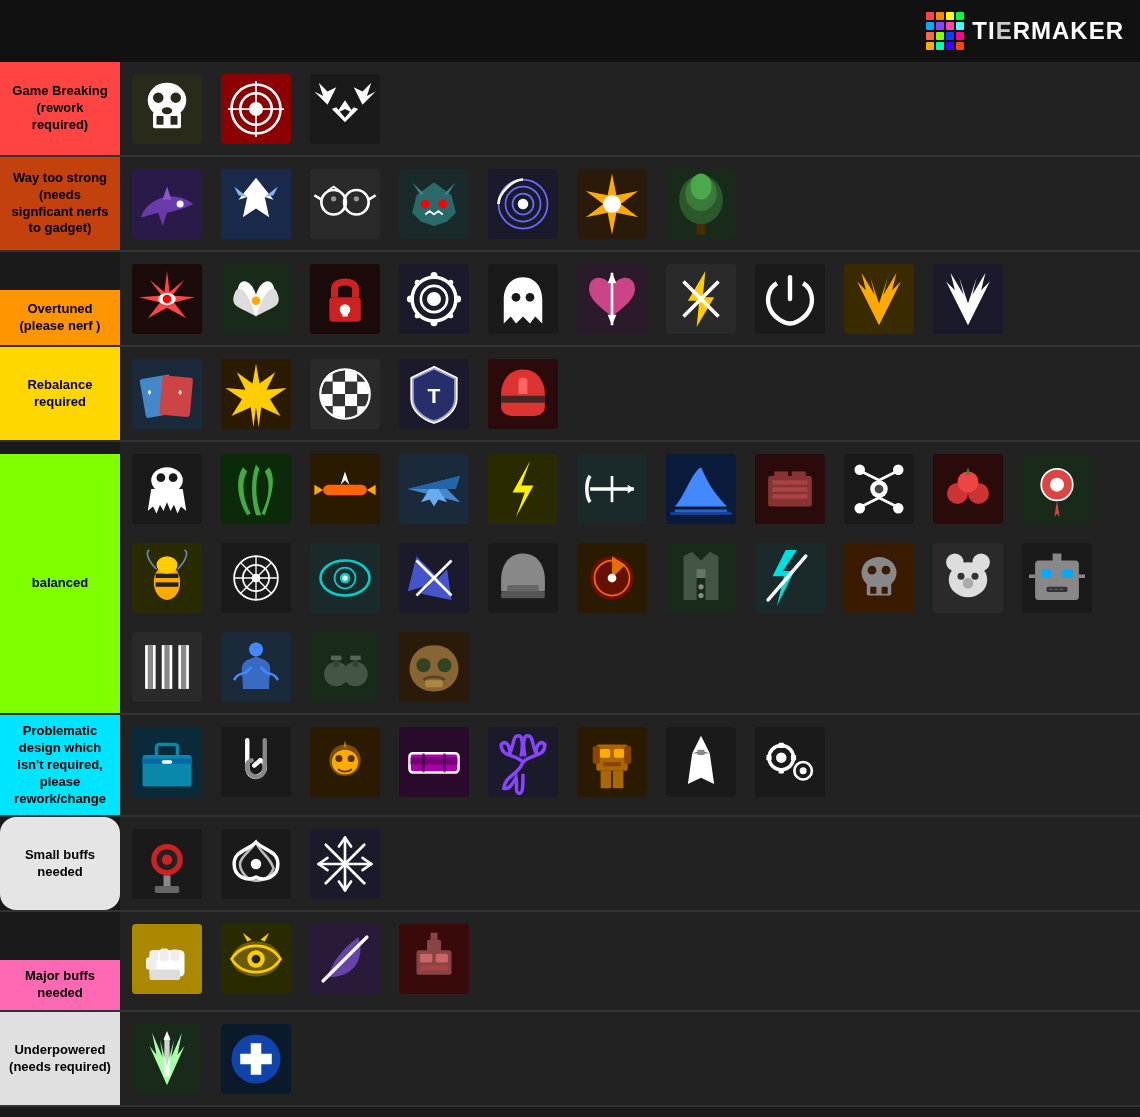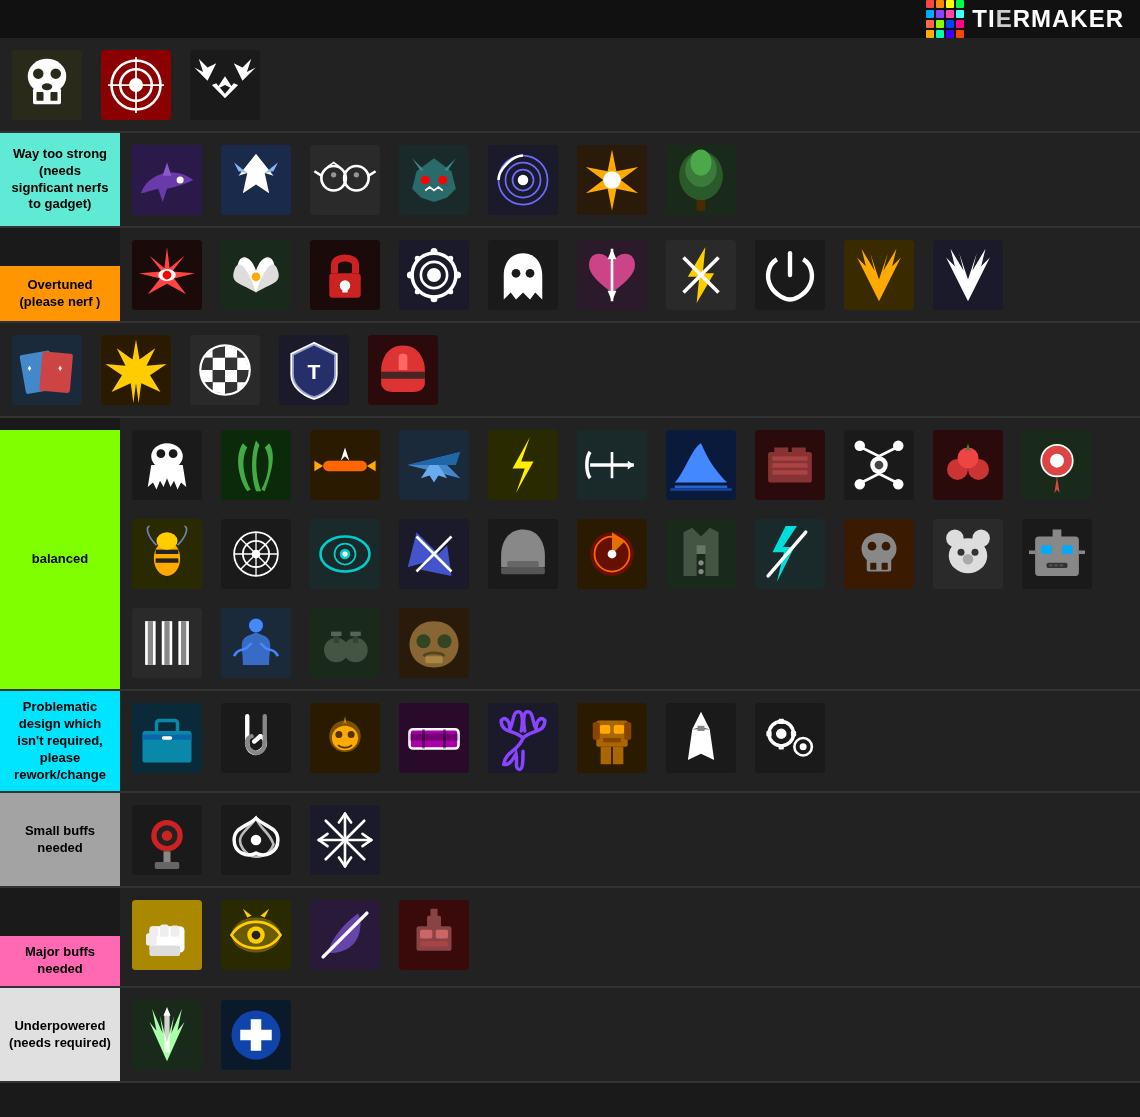--- a/index.html
+++ b/index.html
@@ -6,21 +6,21 @@
     body {
       background: #1a1a1a;
       font-family: Arial, sans-serif;
       width: 1140px;
       min-height: 1117px;
     }
     .header {
       display: flex;
       justify-content: flex-end;
       align-items: center;
-      padding: 0 16px;
+      padding: 12px 16px;
       background: #111;
     }
     .logo {
       display: flex;
       align-items: center;
       gap: 8px;
     }
     .logo-grid {
       display: grid;
       grid-template-columns: repeat(4, 8px);
@@ -126,20 +126,21 @@
         </div>
       <div class="logo-text">
         Ti<span>E</span>RMAKER
       </div>
     </div>
   </div>
 </div>
 
 <div id="tier-list">
     <div class="tier-row">
+      <div class="tier-label tier-game-breaking" style="background-color: rgb(255, 68, 68);">Game Breaking (rework required)</div>
       <div class="tier-items">
         <div class="item">
           <svg viewBox="0 0 80 80">
             <rect width="80" height="80" fill="#2a2a1a" rx="4"></rect>
             <g fill="white">
               <ellipse cx="40" cy="30" rx="22" ry="20"></ellipse>
               <rect x="24" y="44" width="32" height="18" rx="2"></rect>
               <rect x="28" y="48" width="8" height="10" fill="#2a2a1a" rx="1"></rect>
               <rect x="44" y="48" width="8" height="10" fill="#2a2a1a" rx="1"></rect>
               <circle cx="30" cy="27" r="6" fill="#2a2a1a"></circle>
@@ -163,21 +164,21 @@
             <rect width="80" height="80" fill="#1a1a1a" rx="4"></rect>
             <path d="M60 20 L70 10 L65 25 L75 20 L60 35 L50 15 Z" fill="white"></path>
             <path d="M20 20 L10 10 L15 25 L5 20 L20 35 L30 15 Z" fill="white"></path>
             <path d="M40 55 L25 40 L30 38 L40 50 L50 38 L55 40 Z" fill="white"></path>
             <path d="M40 30 L30 45 L40 40 L50 45 Z" fill="white"></path>
           </svg>
         </div>
       </div>
     </div>
     <div class="tier-row">
-      <div class="tier-label tier-way-too-strong" style="background-color: #5eead4;">Way too strong (needs signficant nerfs to gadget)</div>
+      <div class="tier-label tier-way-too-strong" style="background-color: #c2410c;">Way too strong (needs signficant nerfs to gadget)</div>
       <div class="tier-items">
         <div class="item">
           <svg viewBox="0 0 80 80">
             <rect width="80" height="80" fill="#2a1a4a" rx="4"></rect>
             <path d="M10 55 C20 30 50 25 70 40 C60 45 50 48 40 50 L35 65 L30 50 C20 52 15 55 10 55Z" fill="#6a3aaa"></path>
             <path d="M40 20 L35 35 L45 35 Z" fill="#8a5aCC"></path>
             <circle cx="55" cy="40" r="4" fill="white"></circle>
           </svg>
         </div>
         <div class="item">
@@ -327,20 +328,21 @@
         </div>
         <div class="item">
           <svg viewBox="0 0 80 80">
             <rect width="80" height="80" fill="#1a1a2a" rx="4"></rect>
             <path d="M40 70 L15 20 L25 30 L20 10 L35 35 L30 15 L40 45 L50 15 L45 35 L60 10 L55 30 L65 20 Z" fill="white"></path>
           </svg>
         </div>
       </div>
     </div>
     <div class="tier-row">
+      <div class="tier-label tier-rebalance" style="background-color: rgb(255, 215, 0);">Rebalance required</div>
       <div class="tier-items">
         <div class="item">
           <svg viewBox="0 0 80 80">
             <rect width="80" height="80" fill="#1a2a3a" rx="4"></rect>
             <rect x="12" y="20" width="35" height="45" rx="3" fill="#4488cc" transform="rotate(-10 30 42)"></rect>
             <rect x="33" y="20" width="35" height="45" rx="3" fill="#cc4444" transform="rotate(5 50 42)"></rect>
             <path d="M20 35 L18 38 L20 41 L22 38Z" fill="white"></path>
             <path d="M55 35 L57 38 L55 41 L53 38Z" fill="white"></path>
           </svg>
         </div>
@@ -739,21 +741,21 @@
               <rect x="27" y="18" width="6" height="6" rx="1"></rect>
               <rect x="27" y="47" width="6" height="6" rx="1"></rect>
               <rect x="13" y="32" width="6" height="6" rx="1"></rect>
               <rect x="41" y="32" width="6" height="6" rx="1"></rect>
             </g>
           </svg>
         </div>
       </div>
     </div>
     <div class="tier-row">
-      <div class="tier-label tier-small-buffs" style="background-color: #a3a3a3;">Small buffs needed</div>
+      <div class="tier-label tier-small-buffs" style="background-color: #e5e5e5; border-radius: 16px;">Small buffs needed</div>
       <div class="tier-items">
         <div class="item">
           <svg viewBox="0 0 80 80">
             <rect width="80" height="80" fill="#1a1a1a" rx="4"></rect>
             <circle cx="40" cy="35" r="18" fill="#cc2222"></circle>
             <circle cx="40" cy="35" r="12" fill="#222"></circle>
             <circle cx="40" cy="35" r="6" fill="#cc2222"></circle>
             <rect x="36" y="53" width="8" height="20" fill="#888"></rect>
             <rect x="26" y="65" width="28" height="8" rx="2" fill="#666"></rect>
           </svg>

